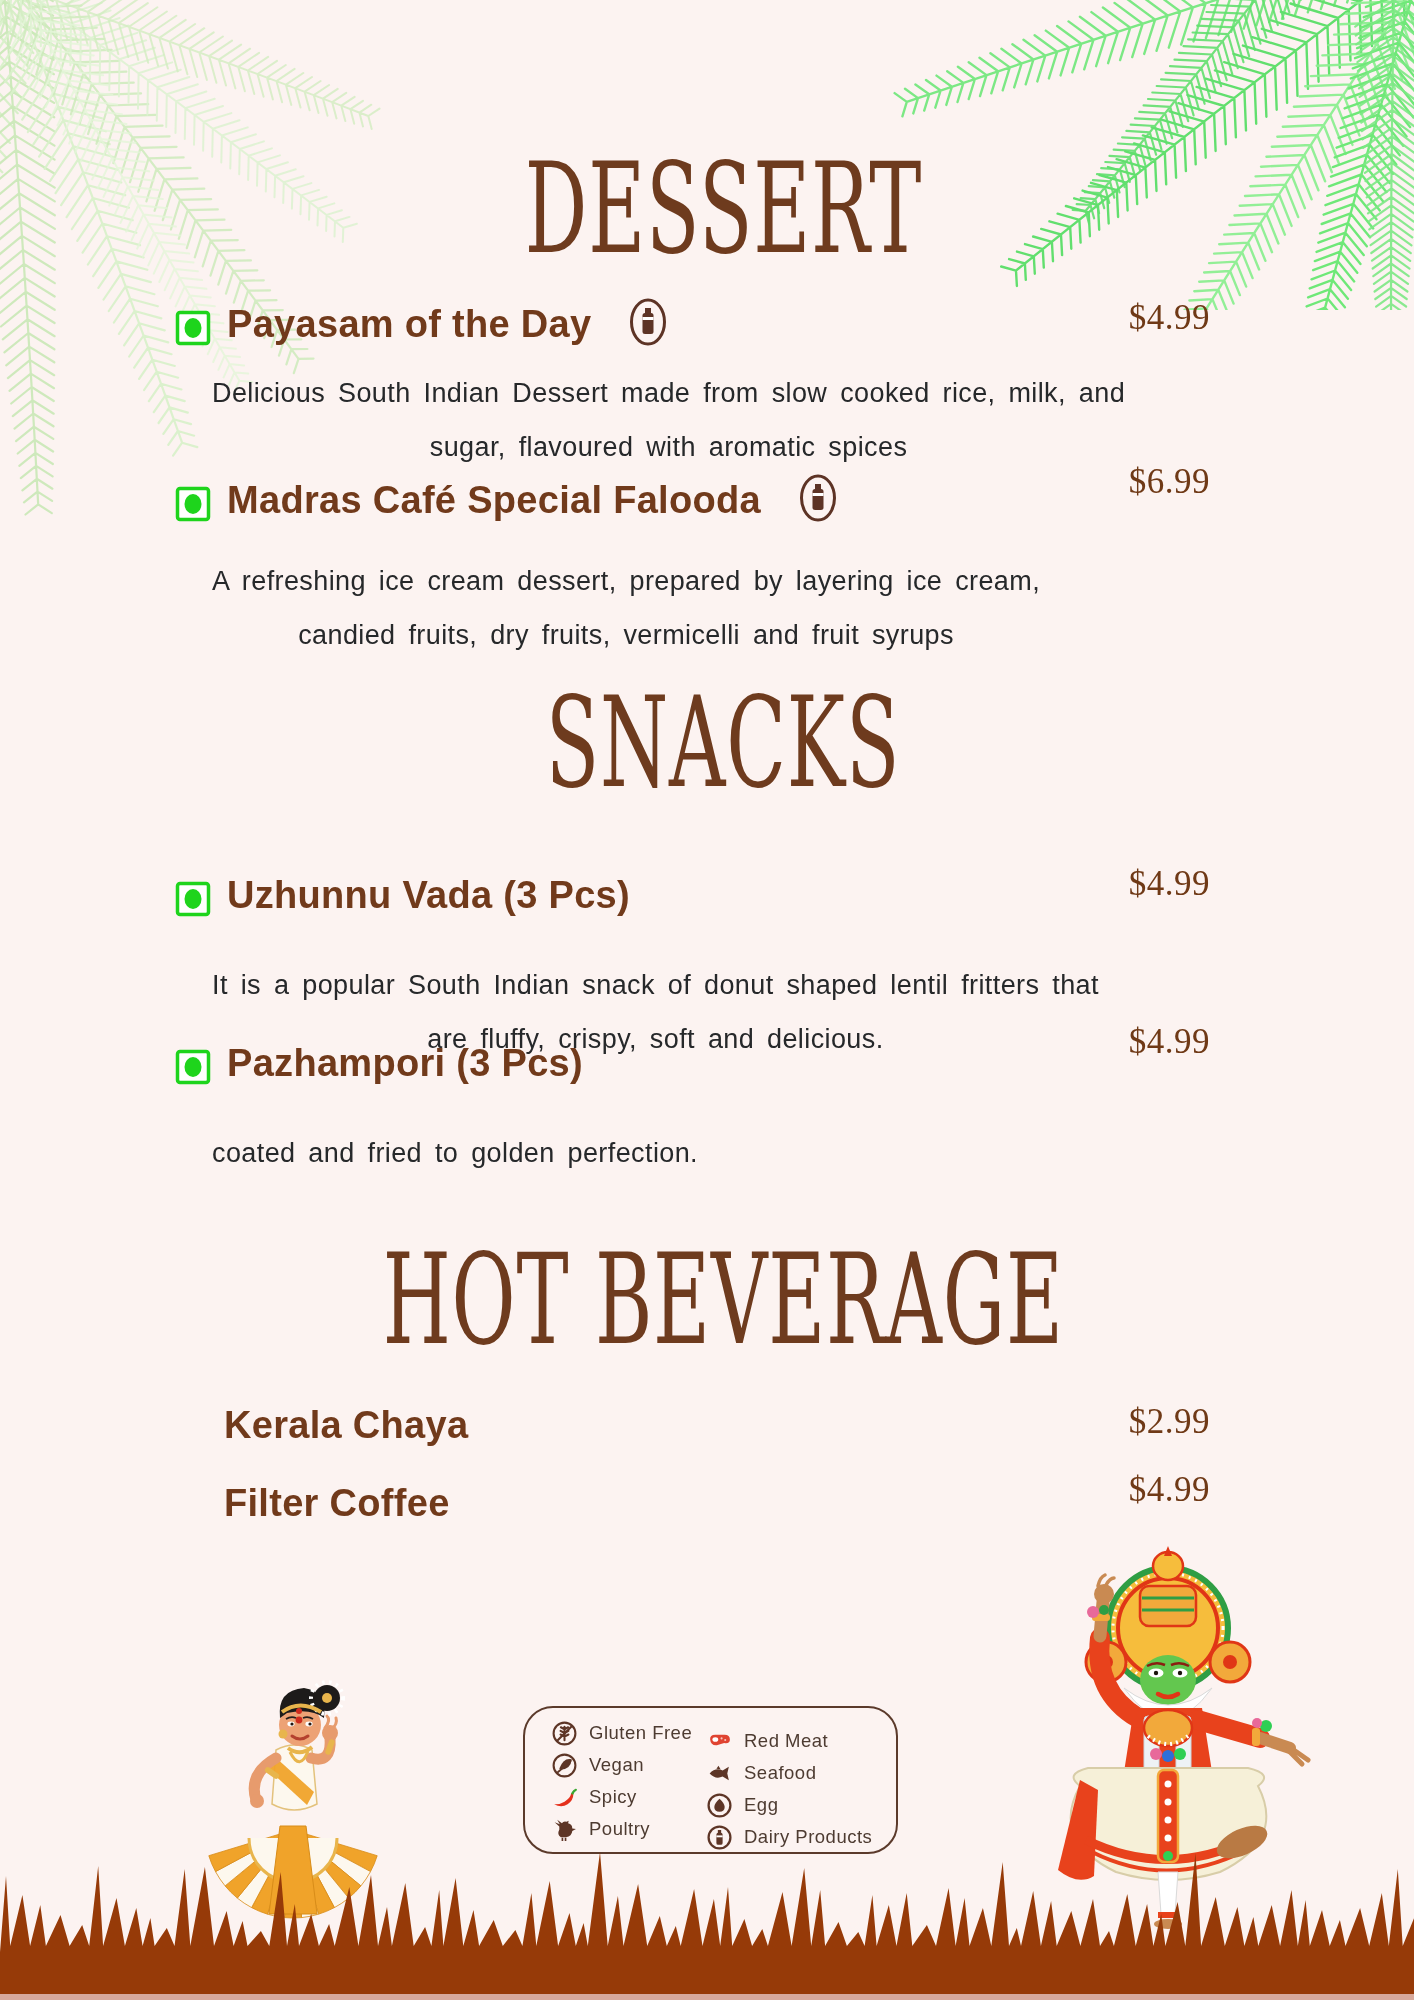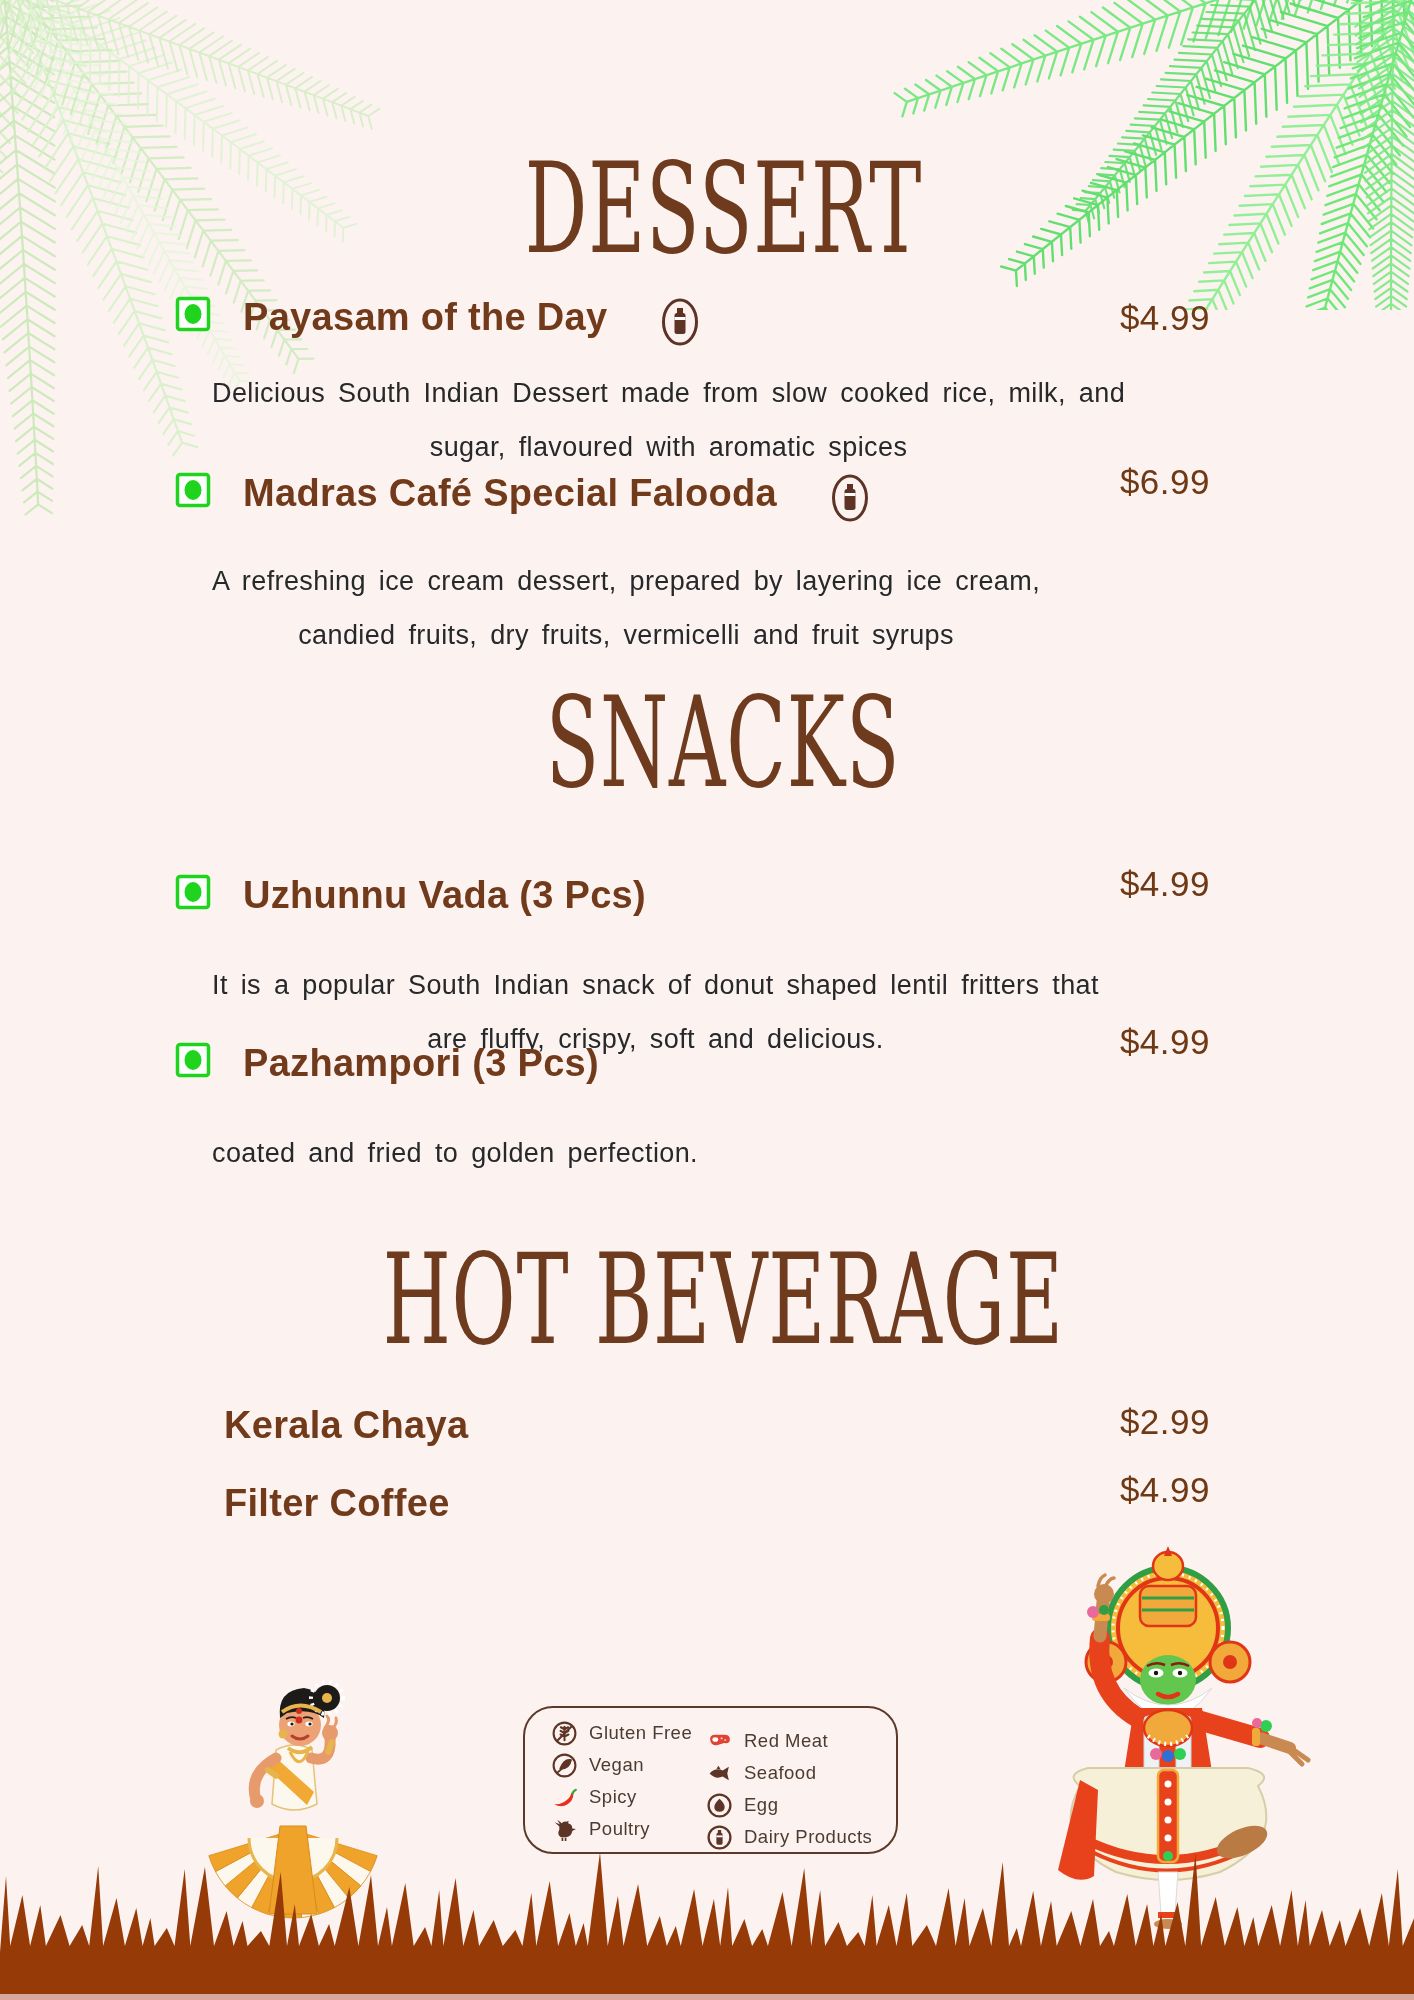--- a/index.html
+++ b/index.html
@@ -6,24 +6,24 @@
   .page{position:relative;width:1414px;height:2000px;background:#fcf3f1;overflow:hidden;
         font-family:"Liberation Sans",sans-serif;}
   .decor{position:absolute;pointer-events:none;}
   
   .section-title{position:absolute;left:16px;width:1414px;text-align:center;
     font-family:"DejaVu Serif",serif;font-weight:400;font-size:126px;line-height:1;
     color:#6e3b1e;white-space:nowrap;}
   .section-title>span{display:inline-block;transform:scaleX(0.62);transform-origin:center;
     letter-spacing:0.01em;}
   
-  .menu-row{position:absolute;left:175px;display:flex;align-items:flex-start;gap:32px;}
+  .menu-row{position:absolute;left:175px;display:flex;align-items:flex-end;gap:16px;}
   .item-name{font-size:38px;font-weight:bold;color:#713a1b;letter-spacing:0.3px;white-space:nowrap;}
   .dairy-mark{margin-left:22px;margin-top:2px;}
-  .price{position:absolute;right:204px;font-size:35px;color:#6f3916;letter-spacing:0.5px;}
+  .price{position:absolute;right:204px;font-size:35px;color:#6f3916;letter-spacing:0.5px;font-family:Liberation Serif, serif;}
   .desc{position:absolute;left:212px;font-size:27px;line-height:54px;color:#26282a;
     letter-spacing:0.4px;word-spacing:5px;white-space:nowrap;text-align:center;}
   .beverage-name{position:absolute;left:224px;font-size:38px;font-weight:bold;color:#713a1b;
     letter-spacing:0.3px;white-space:nowrap;}
   
   .legend{position:absolute;left:523px;top:1706px;width:375px;height:148px;
     border:2.5px solid #5b3a2b;border-radius:30px;box-sizing:border-box;}
   .legend-col{position:absolute;top:11px;height:124px;display:flex;flex-direction:column;
     justify-content:space-between;}
   .legend-col.left{left:26px;}

